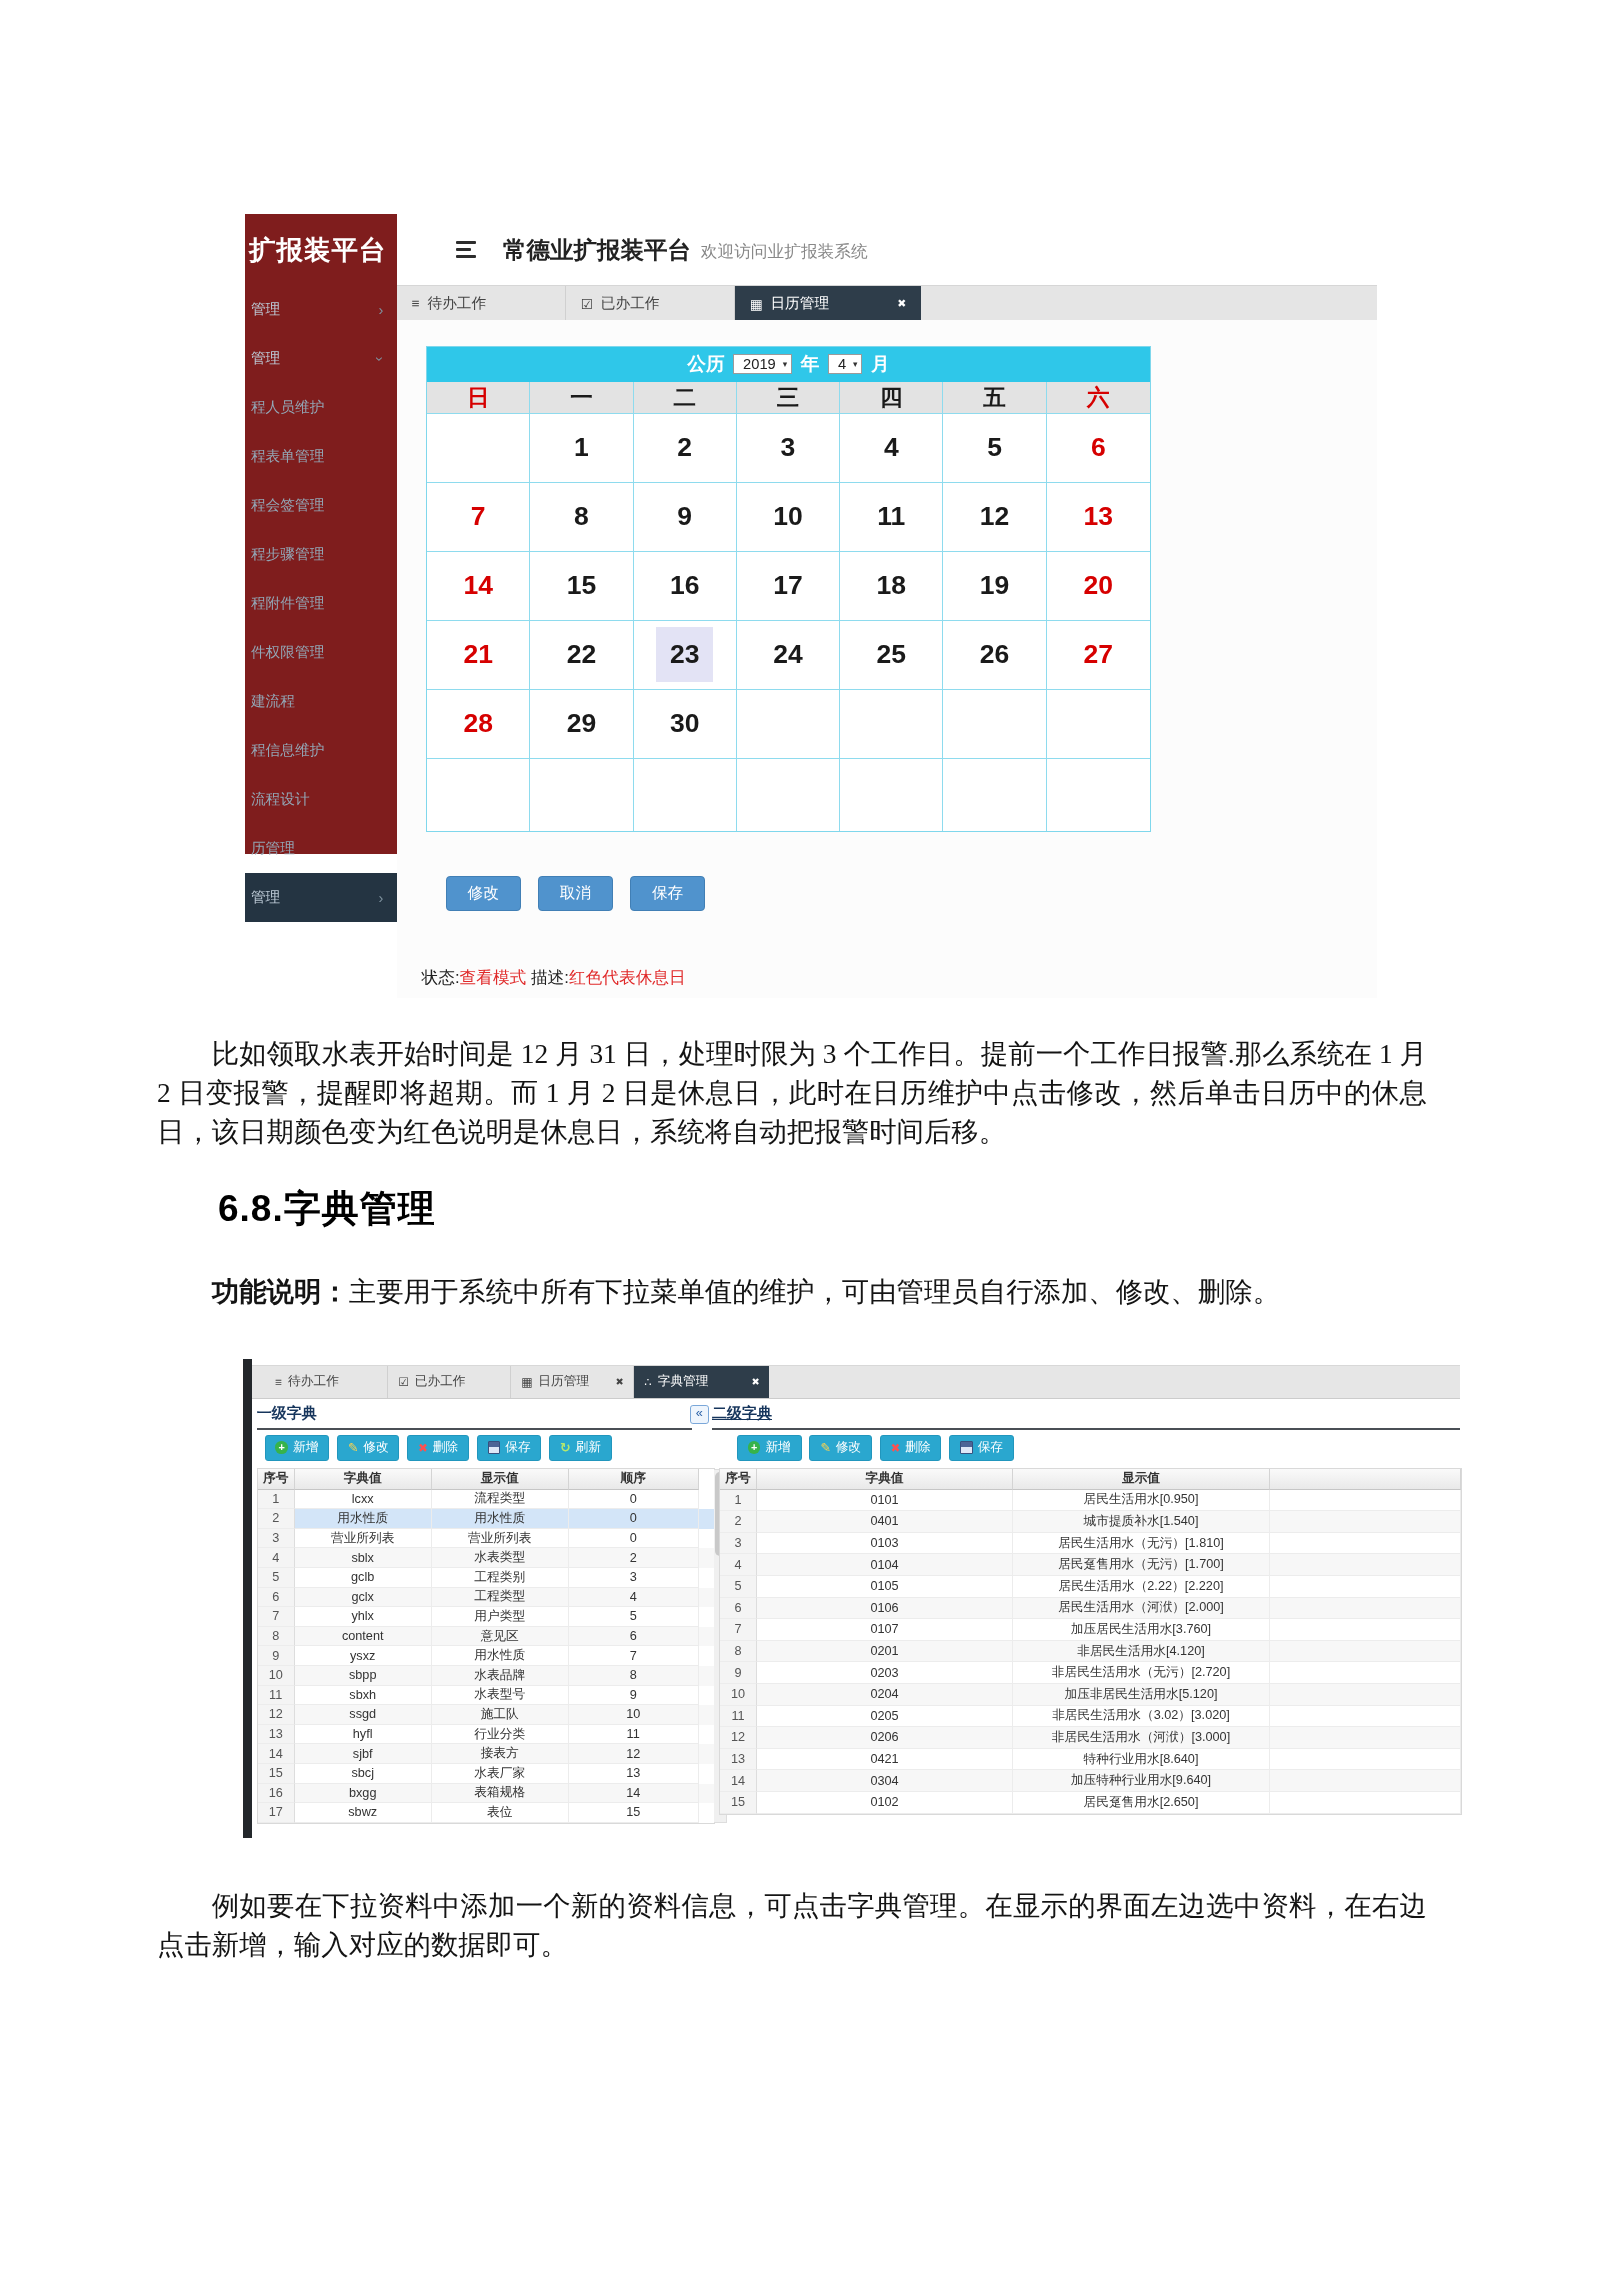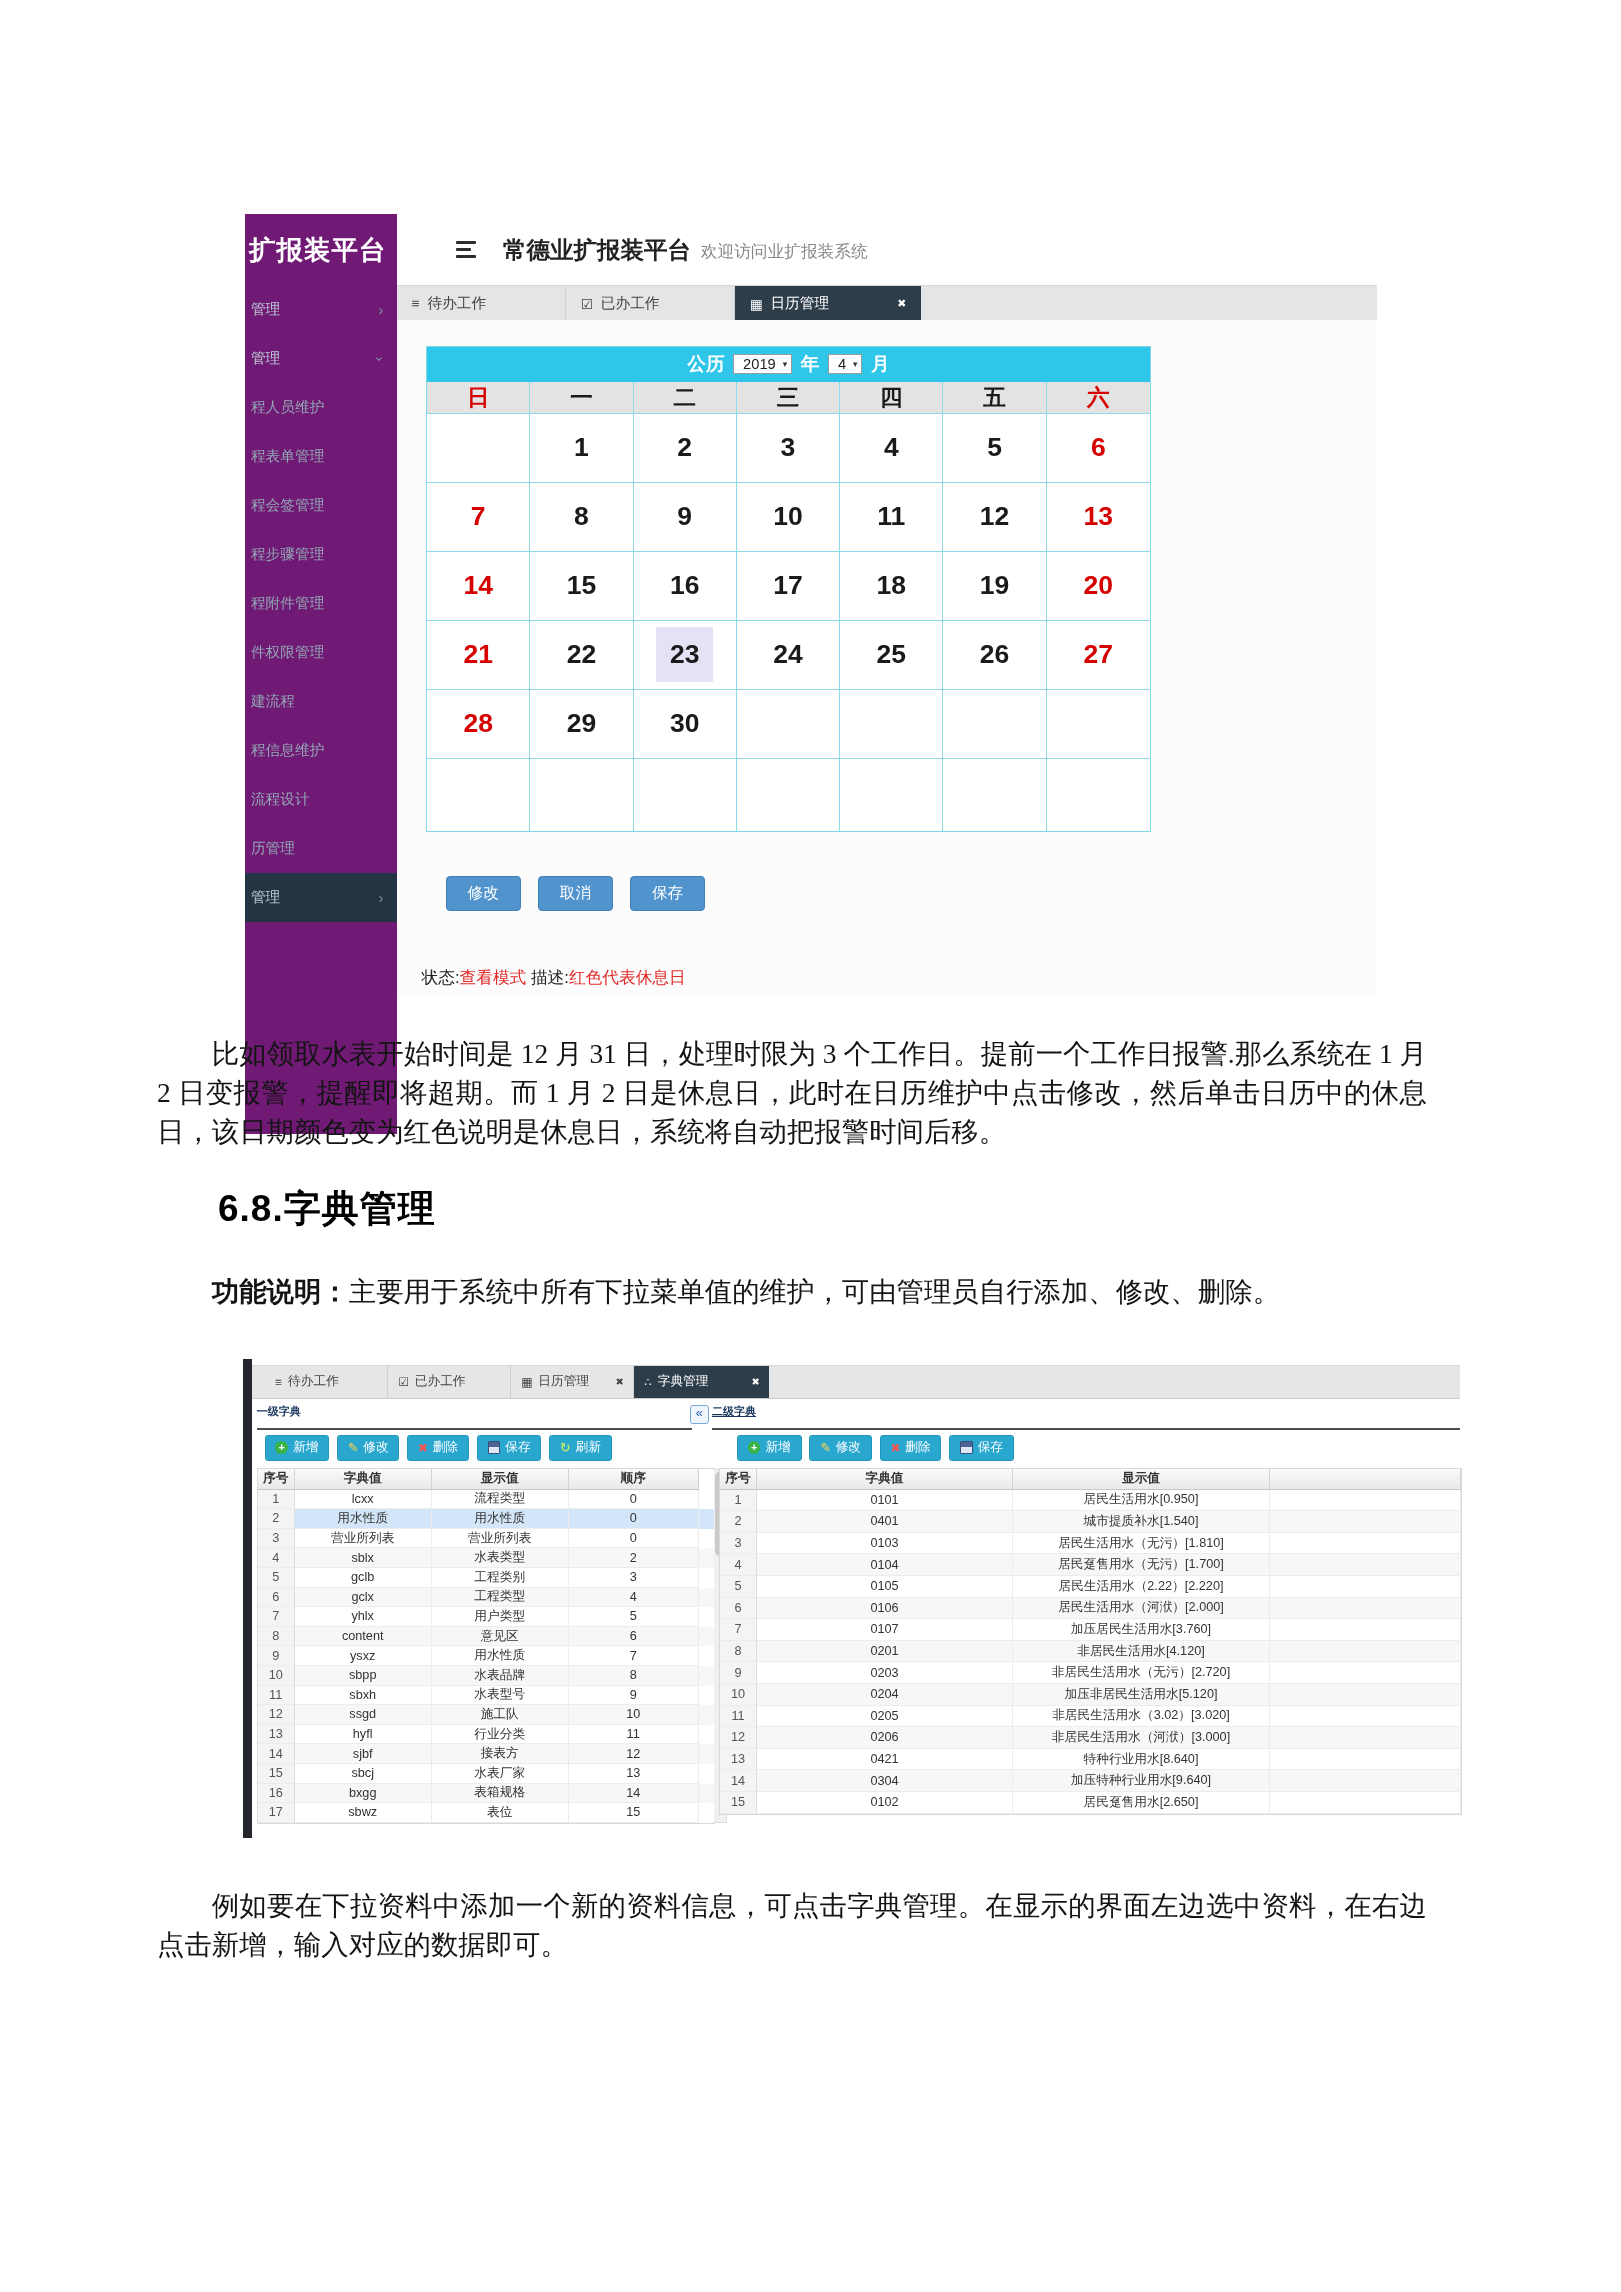--- a/index.html
+++ b/index.html
@@ -9,21 +9,21 @@
   
   .doc-par{position:absolute;font-family:"Liberation Serif","DejaVu Serif",serif;
            font-size:27.4px;line-height:39px;color:#141414;text-align:justify;
            text-indent:2em;}
   .doc-heading{position:absolute;font-size:37px;font-weight:bold;color:#000;
                letter-spacing:1px;}
   .feature-label{font-weight:bold;font-family:"Liberation Sans",sans-serif;}
 
   
   .shot1{position:absolute;left:245px;top:214px;width:1132px;height:784px;}
-  .s1-sidebar{position:absolute;left:0;top:0;width:152px;height:920px;background:#701a75;}
+  .s1-sidebar{position:absolute;left:0;top:0;width:152px;height:640px;background:#7f1d1d;}
   .s1-sidebar-title{height:71px;display:flex;align-items:center;padding-left:3.9px;
                     color:#fff;font-size:26.5px;font-weight:bold;letter-spacing:1px;white-space:nowrap;overflow:hidden;}
   .side-item{height:49px;display:flex;align-items:center;padding:0 13.7px 0 5.9px;
              color:#93a6b5;font-size:14.7px;white-space:nowrap;overflow:hidden;}
   .side-item.group{color:#bcc9d5;}
   .side-item:last-child{background:#243442;}
   .side-arrow{margin-left:auto;color:#7f929f;font-size:14.7px;}
   .side-arrow.down{transform:rotate(90deg);display:inline-block;margin-left:auto;}
 
   .s1-main{position:absolute;left:152px;top:0;width:980px;height:784px;}
@@ -76,21 +76,21 @@
   .s2-strip{position:absolute;left:0;top:7.8px;width:8.8px;height:479px;background:#23272b;}
   .s2-tabbar{position:absolute;left:8.8px;top:13.7px;right:0;height:34px;background:#e6e6e6;
              border-top:1px solid #d8d8d8;border-bottom:1px solid #cccccc;
              display:flex;align-items:stretch;padding-left:13.7px;box-sizing:border-box;}
   .s2-tabbar .tab{width:123px;font-size:12.7px;padding:0 9.8px;gap:5.9px;}
   .s2-tabbar .tab .tab-ic{font-size:11.8px;}
   .s2-tabbar .tab.active{width:135px;}
   .s2-tabbar .tab-x{font-size:9.8px;}
 
   .panel-head{position:absolute;top:53px;height:23.5px;border-bottom:2px solid #4a4f55;
-              font-size:11px;font-weight:bold;color:#16355c;}
+              font-size:15px;font-weight:bold;color:#16355c;}
   .panel-head.left{left:13.7px;width:435px;}
   .panel-head.right{left:469px;right:0;text-decoration:underline;}
   .collapse-btn{position:absolute;left:447px;top:54px;width:16.7px;height:16.7px;
                 border:1px solid #7aa7d9;border-radius:2.9px;background:#eef5fd;
                 color:#2a62a8;font-size:12.7px;line-height:14.7px;text-align:center;}
 
   .toolbar{position:absolute;top:84px;display:flex;}
   .toolbar.left{left:21.6px;}
   .toolbar.right{left:494px;}
   .tb-btn{display:inline-flex;align-items:center;gap:4.9px;background:#2aa7cf;color:#fff;

